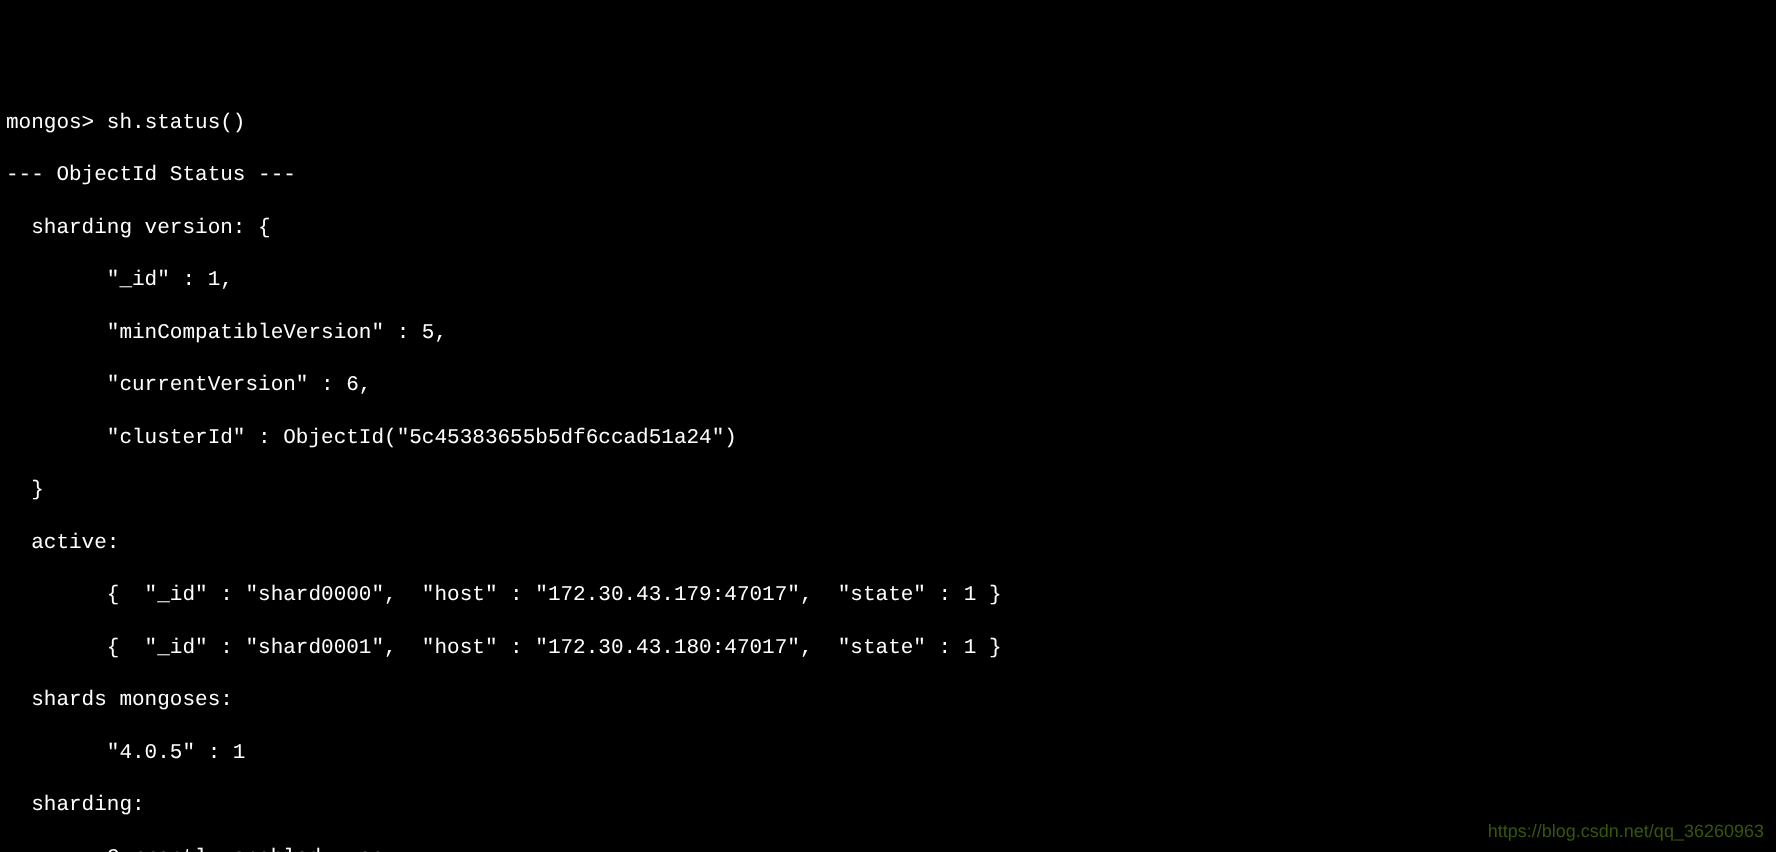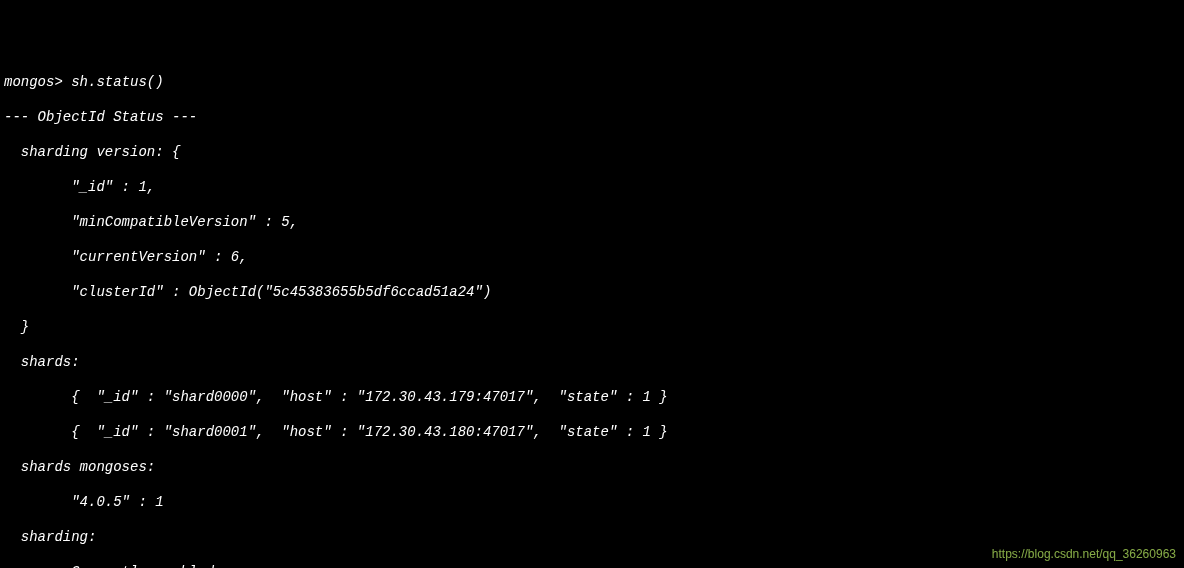--- a/index.html
+++ b/index.html
@@ -18,46 +18,45 @@
       height: 568px;
       overflow: hidden;
       position: relative;
       white-space: pre;
     }
     .prompt {
       display: inline;
     }
     .line {
       display: block;
-      font-style: italic;
     }
     .watermark {
       position: absolute;
       bottom: 6px;
       right: 8px;
-      color: #bef264;
+      color: #4d7c0f;
       font-size: 12px;
       font-family: Arial, sans-serif;
       opacity: 0.7;
     }
   </style>
 </head>
 <body>
 
 
 
 <div class="line"><span class="prompt">mongos&gt; </span><span>sh.status()</span></div>
 <div class="line">--- ObjectId Status ---</div>
 <div class="line">  sharding version: {</div>
 <div class="line">        "_id" : 1,</div>
 <div class="line">        "minCompatibleVersion" : 5,</div>
 <div class="line">        "currentVersion" : 6,</div>
 <div class="line">        "clusterId" : ObjectId("5c45383655b5df6ccad51a24")</div>
 <div class="line">  }</div>
-<div class="line">  shards:</div>
+<div class="line">  active:</div>
 <div class="line">        {  "_id" : "shard0000",  "host" : "172.30.43.179:47017",  "state" : 1 }</div>
 <div class="line">        {  "_id" : "shard0001",  "host" : "172.30.43.180:47017",  "state" : 1 }</div>
 <div class="line">  shards mongoses:</div>
 <div class="line">        "4.0.5" : 1</div>
 <div class="line">  sharding:</div>
 <div class="line">        Currently enabled: yes</div>
 
 
 
 

